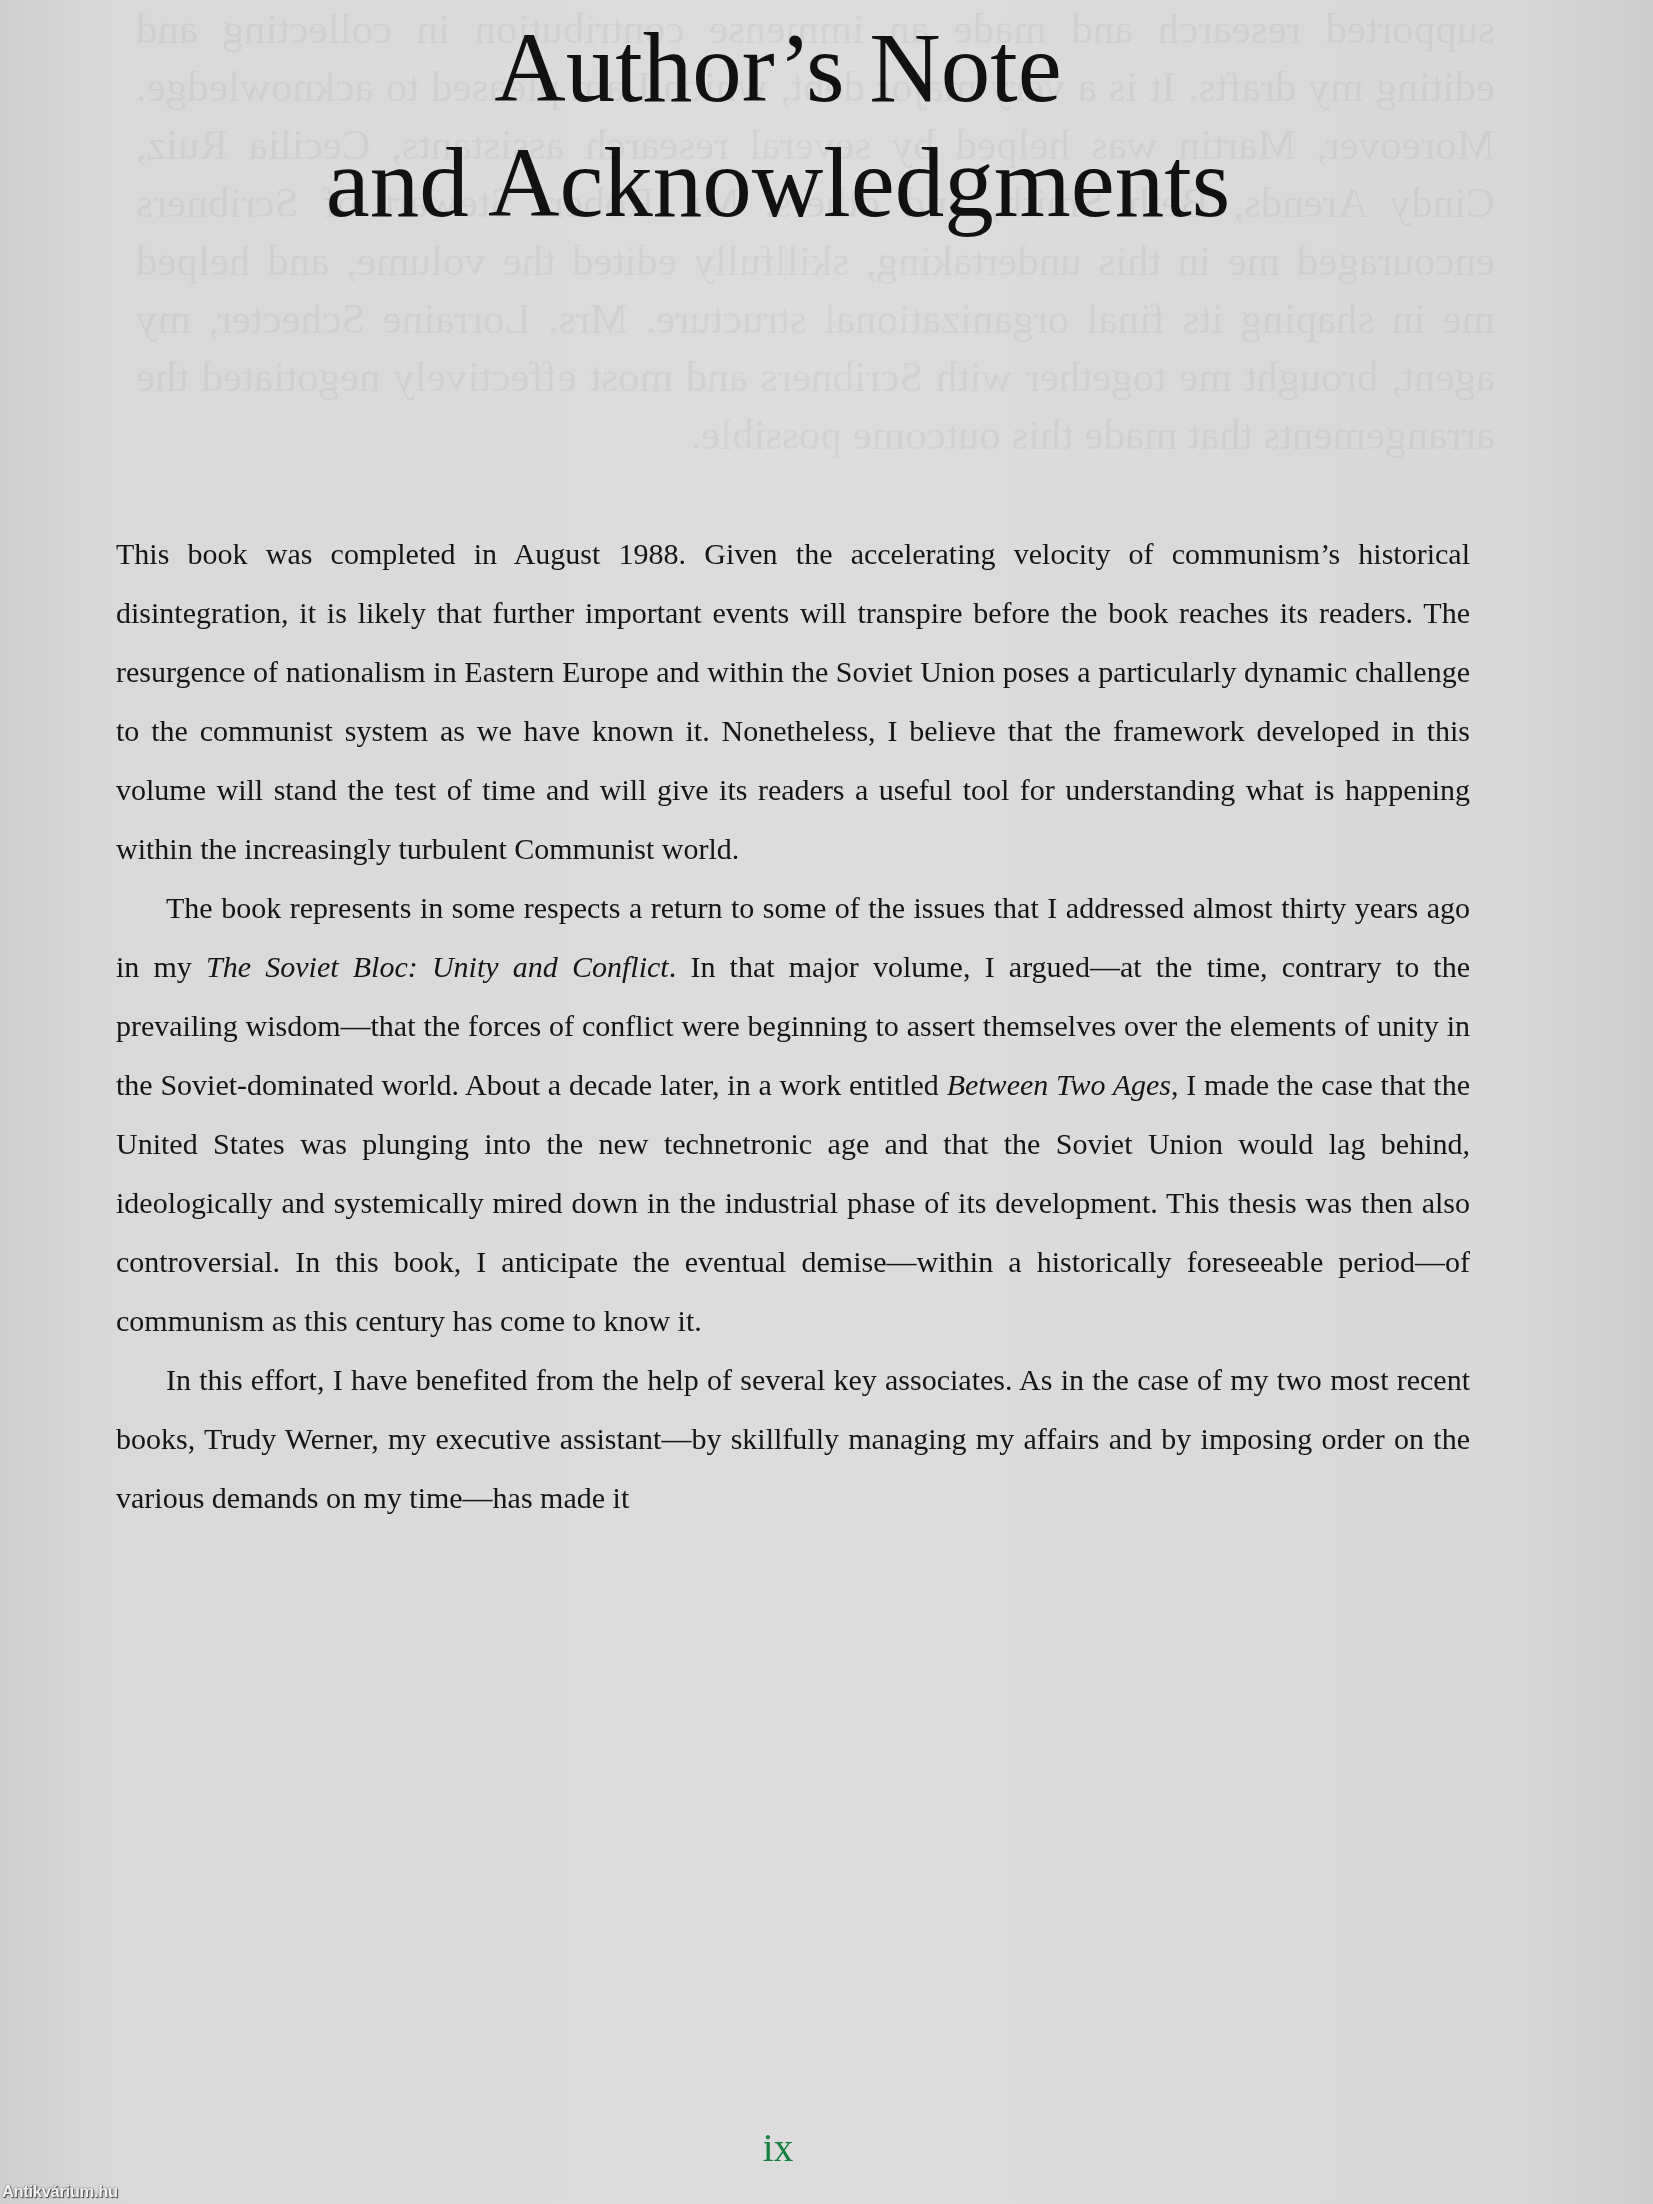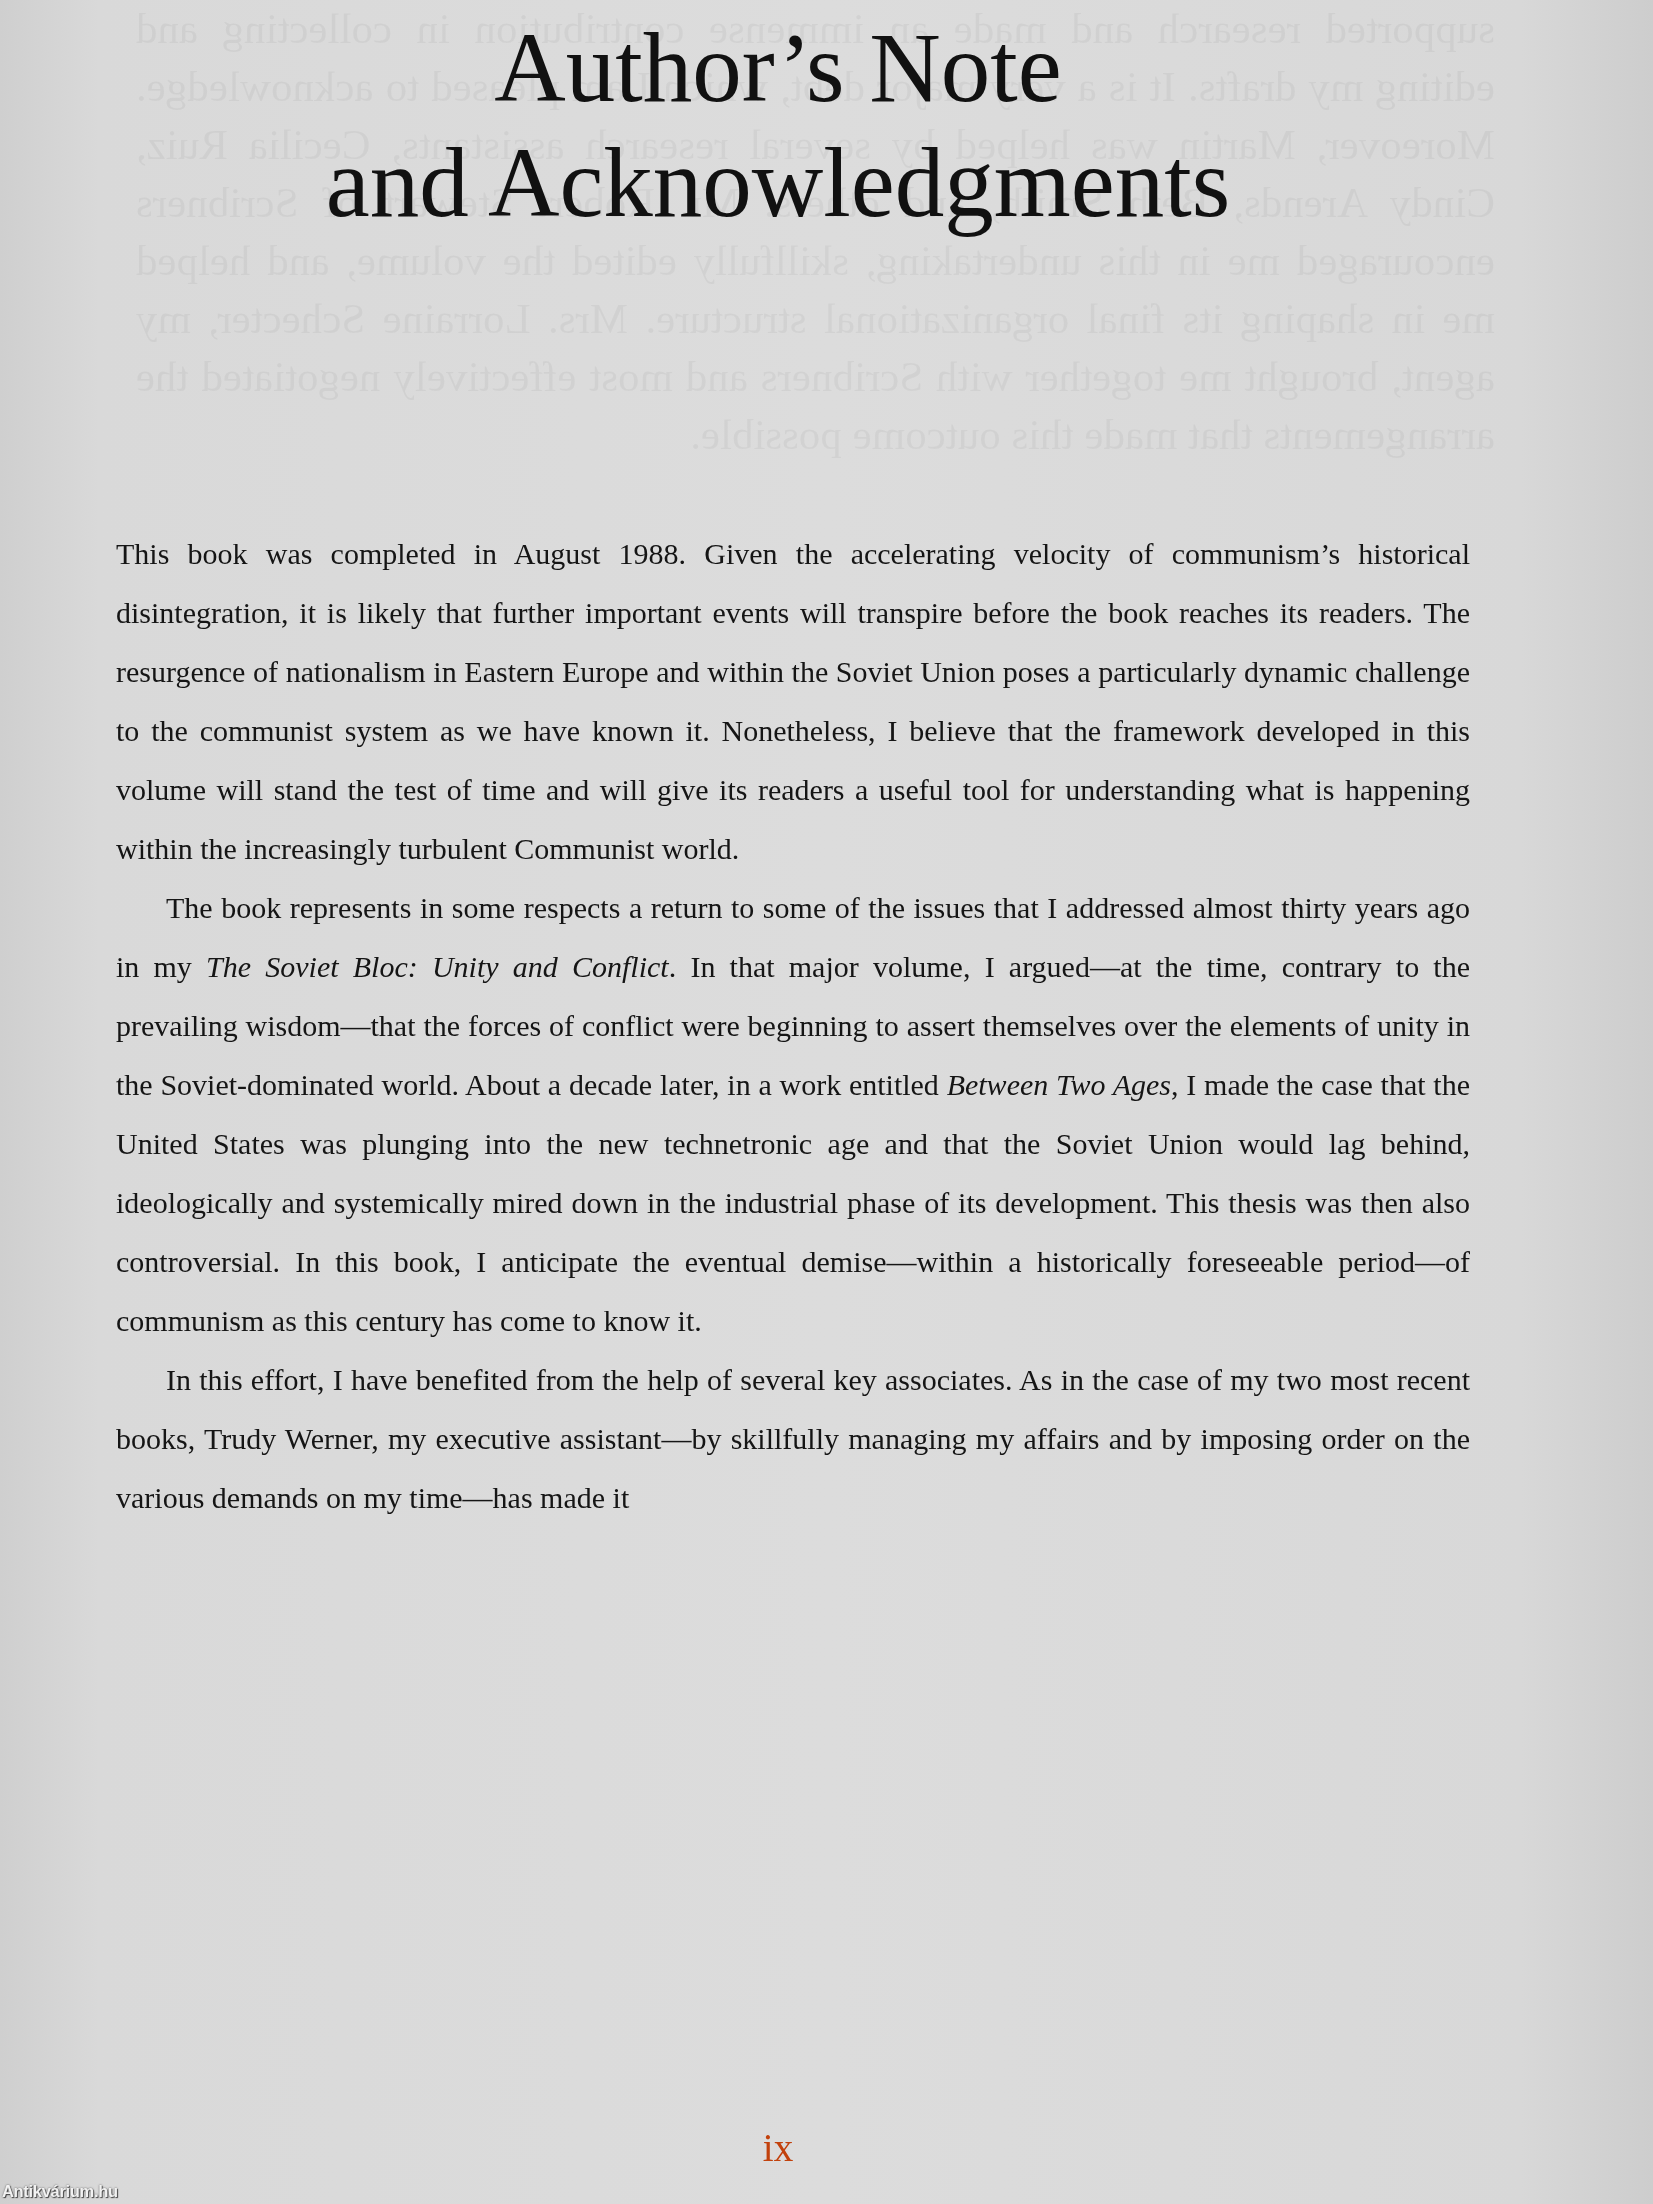--- a/index.html
+++ b/index.html
@@ -59,21 +59,21 @@
       text-indent: 50px;
     }
     .body-text .ital { font-style: italic; }
     .page-number {
       position: absolute;
       left: 0;
       width: 1556px;
       top: 2125px;
       text-align: center;
       font-size: 39px;
-      color: #c2410c;
+      color: #15803d;
     }
     .watermark {
       position: absolute;
       left: 1.9px;
       bottom: 3.9px;
       font-family: "Liberation Sans", "DejaVu Sans", sans-serif;
       font-weight: bold;
       font-size: 16.5px;
       color: #f2f2f2;
       text-shadow: 0 0 1.9px #555, 1px 1px 1px #444;

